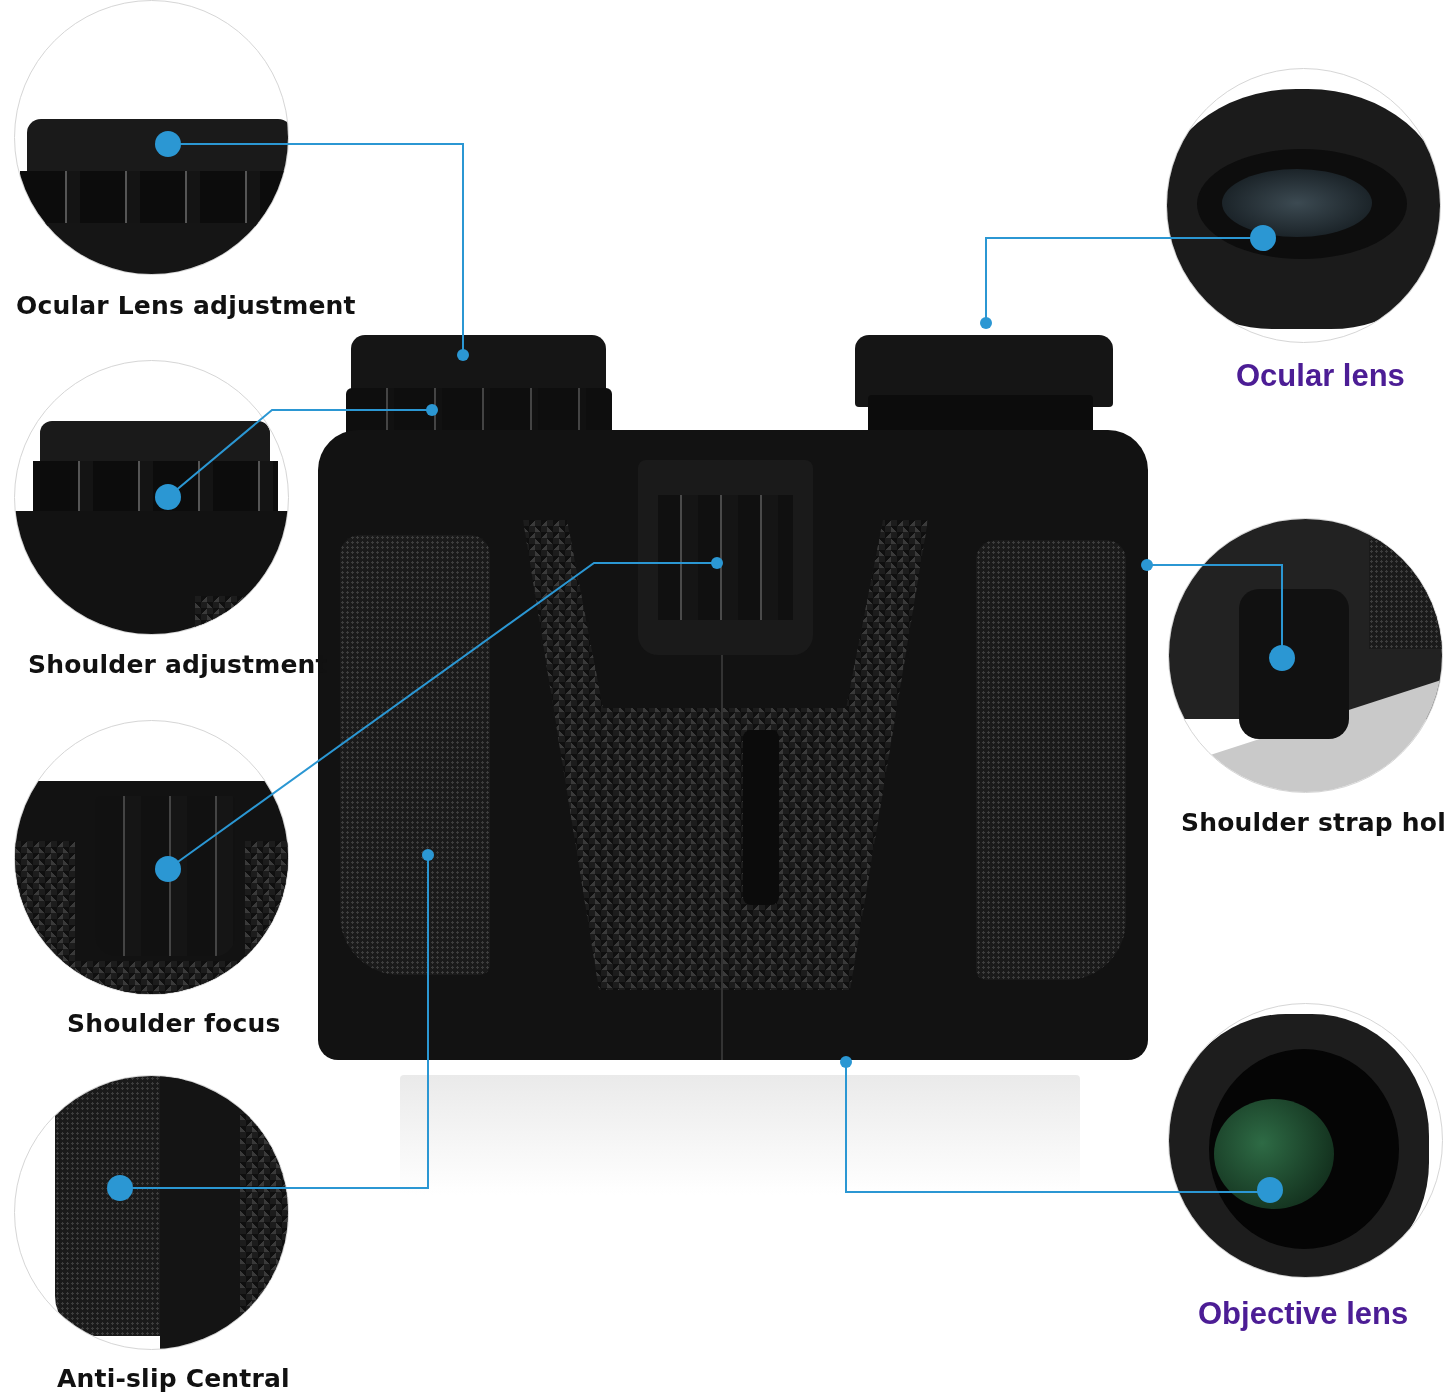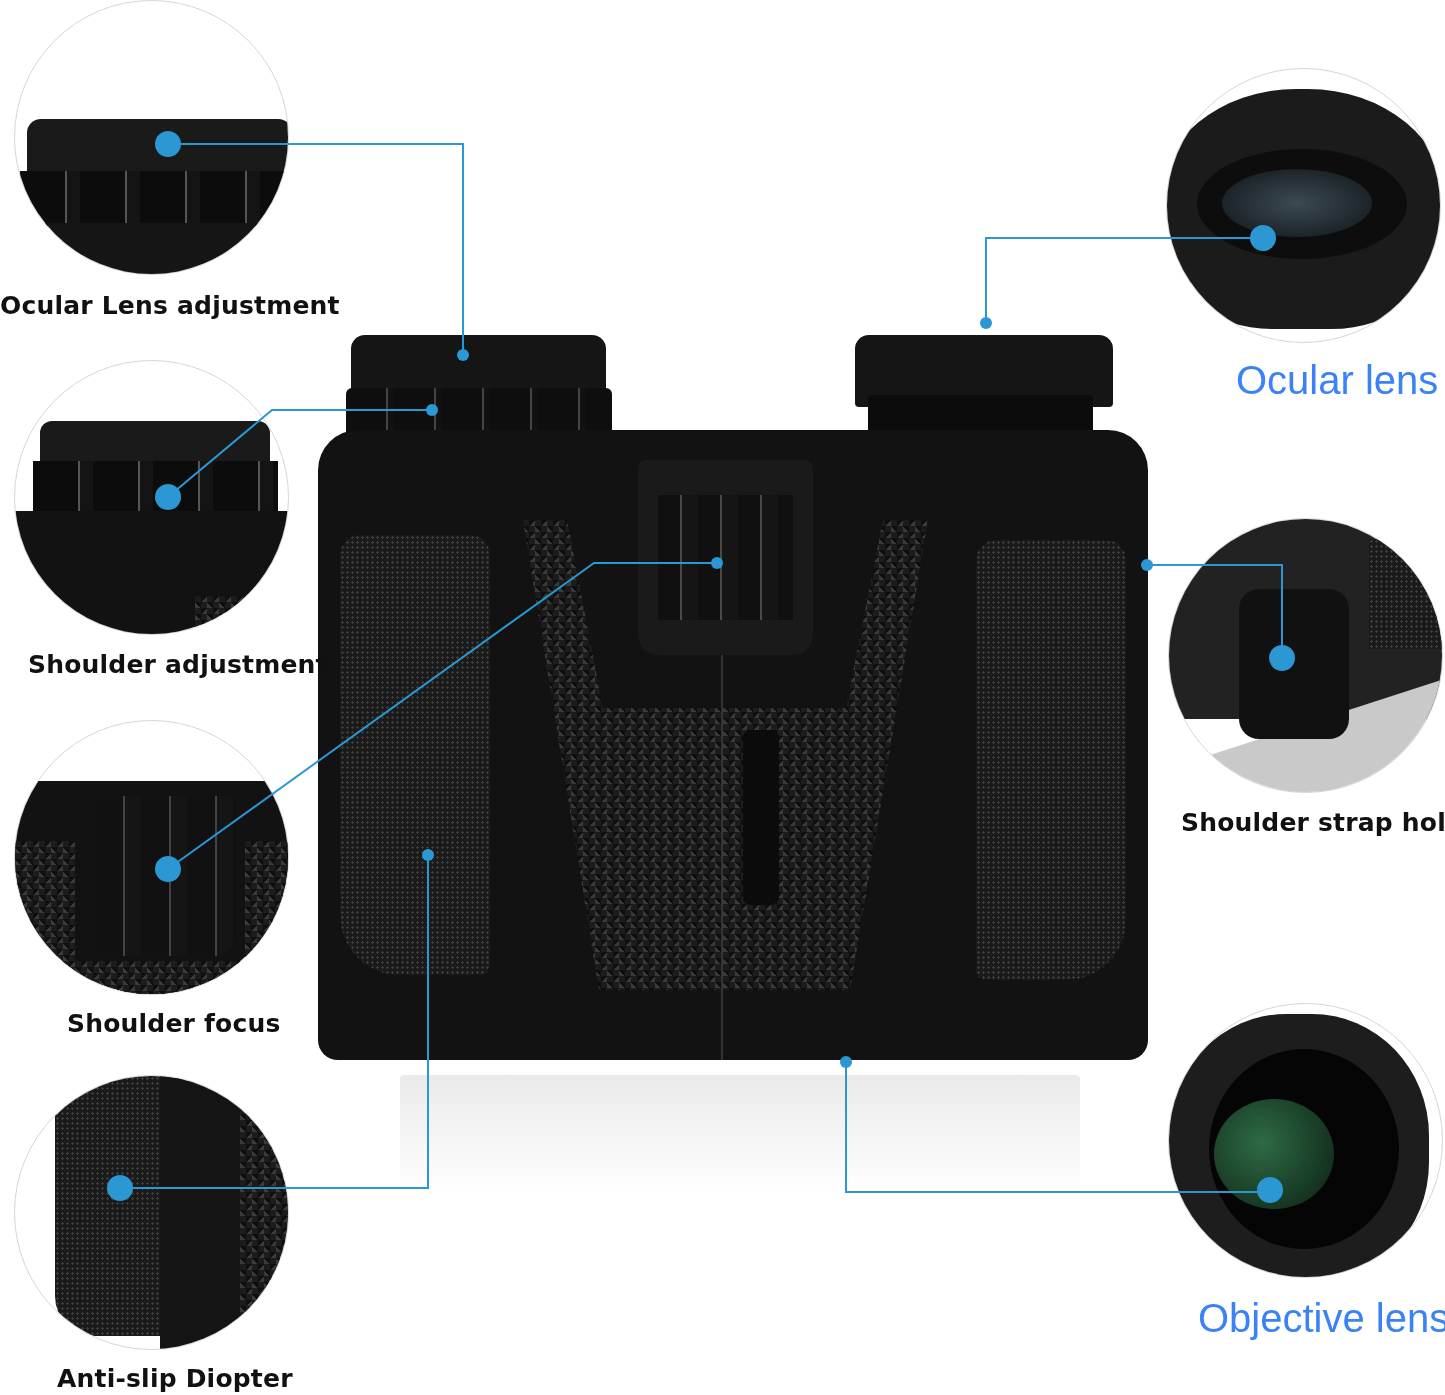--- a/index.html
+++ b/index.html
@@ -1,20 +1,20 @@
 <!DOCTYPE html>
 <html><head>
 <meta charset="utf-8">
 <style>
   html,body{margin:0;padding:0;background:#ffffff;}
   body{width:1445px;height:1395px;position:relative;overflow:hidden;font-family:"DejaVu Sans","Liberation Sans",sans-serif;}
   .circle{position:absolute;border-radius:50%;border:1.5px solid #d6d6d6;overflow:hidden;background:#fff;box-sizing:border-box;}
   .label{position:absolute;color:#111;white-space:nowrap;}
   .label.bold{font-weight:bold;font-size:25px;letter-spacing:0.2px;}
-  .label.light{font-family:"Liberation Sans",sans-serif;font-size:40px;color:#3b82f6;}
+  .label.light{font-family:"Liberation Sans",sans-serif;font-size:31px;color:#4c1d95;font-weight:bold;}
   .dot{position:absolute;width:26px;height:26px;border-radius:50%;background:#2b97d3;transform:translate(-50%,-50%);z-index:5;}
   .dot.small{width:12px;height:12px;}
   svg.lines{position:absolute;left:0;top:0;z-index:4;pointer-events:none;}
   .piece{position:absolute;}
   .texture-dia{background-color:#1c1c1c;background-image:
      linear-gradient(45deg,#3a3a3a 25%,transparent 25%),
      linear-gradient(-45deg,#3a3a3a 25%,transparent 25%),
      linear-gradient(45deg,transparent 75%,#0f0f0f 75%),
      linear-gradient(-45deg,transparent 75%,#0f0f0f 75%);
      background-size:12px 12px;background-position:0 0,0 6px,6px -6px,-6px 0;}
@@ -66,21 +66,21 @@
   <div style="position:absolute;left:403px;top:325px;width:2px;height:405px;background:#333;"></div>
 </div>
 
 <div style="position:absolute;left:400px;top:1075px;width:680px;height:120px;background:linear-gradient(#dcdcdc,#ffffff);opacity:0.6;border-radius:4px;"></div>
 
 <div class="circle" style="left:14px;top:0px;width:275px;height:275px;">
   <div style="position:absolute;left:12px;top:118px;width:265px;height:55px;background:#1a1a1a;border-radius:14px 14px 2px 2px;"></div>
   <div style="position:absolute;left:5px;top:170px;width:275px;height:55px;background:repeating-linear-gradient(90deg,#0c0c0c 0 45px,#555 45px 47px,#141414 47px 60px);"></div>
   <div style="position:absolute;left:0;top:222px;width:275px;height:60px;background:#151515;"></div>
 </div>
-<div class="label bold" style="left:0px;top:291px;">Ocular Lens adjustment</div>
+<div class="label bold" style="left:16px;top:291px;">Ocular Lens adjustment</div>
 
 <div class="circle" style="left:14px;top:360px;width:275px;height:275px;">
   <div style="position:absolute;left:25px;top:60px;width:230px;height:45px;background:#1a1a1a;border-radius:12px 12px 2px 2px;"></div>
   <div style="position:absolute;left:18px;top:100px;width:245px;height:55px;background:repeating-linear-gradient(90deg,#0c0c0c 0 45px,#555 45px 47px,#141414 47px 60px);"></div>
   <div style="position:absolute;left:0;top:150px;width:275px;height:130px;background:#121212;"></div>
   <div class="texture-dia" style="position:absolute;left:180px;top:235px;width:60px;height:40px;"></div>
 </div>
 <div class="label bold" style="left:28px;top:650px;">Shoulder adjustment</div>
 
 <div class="circle" style="left:14px;top:720px;width:275px;height:275px;">
@@ -90,21 +90,21 @@
   <div class="texture-dia" style="position:absolute;left:230px;top:120px;width:60px;height:160px;"></div>
   <div class="texture-dia" style="position:absolute;left:0;top:240px;width:275px;height:40px;"></div>
 </div>
 <div class="label bold" style="left:67px;top:1009px;">Shoulder focus</div>
 
 <div class="circle" style="left:14px;top:1075px;width:275px;height:275px;">
   <div class="texture-peb" style="position:absolute;left:40px;top:0;width:130px;height:260px;border-radius:30px 0 0 40px;"></div>
   <div style="position:absolute;left:145px;top:0;width:90px;height:275px;background:#141414;"></div>
   <div class="texture-dia" style="position:absolute;left:225px;top:20px;width:60px;height:230px;"></div>
 </div>
-<div class="label bold" style="left:57px;top:1364px;">Anti-slip Diopter</div>
+<div class="label bold" style="left:57px;top:1364px;">Anti-slip Central</div>
 
 <div class="circle" style="left:1166px;top:68px;width:275px;height:275px;">
   <div style="position:absolute;left:-10px;top:20px;width:290px;height:240px;background:#1b1b1b;border-radius:48% 48% 40% 40%;"></div>
   <div style="position:absolute;left:30px;top:80px;width:210px;height:110px;background:#0d0d0d;border-radius:50%;"></div>
   <div style="position:absolute;left:55px;top:100px;width:150px;height:68px;background:radial-gradient(#3c4a52,#0e1418);border-radius:50%;"></div>
 </div>
 <div class="label light" style="left:1236px;top:358px;">Ocular lens</div>
 
 <div class="circle" style="left:1168px;top:518px;width:275px;height:275px;">
   <div style="position:absolute;left:0;top:0;width:275px;height:200px;background:#222;"></div>

